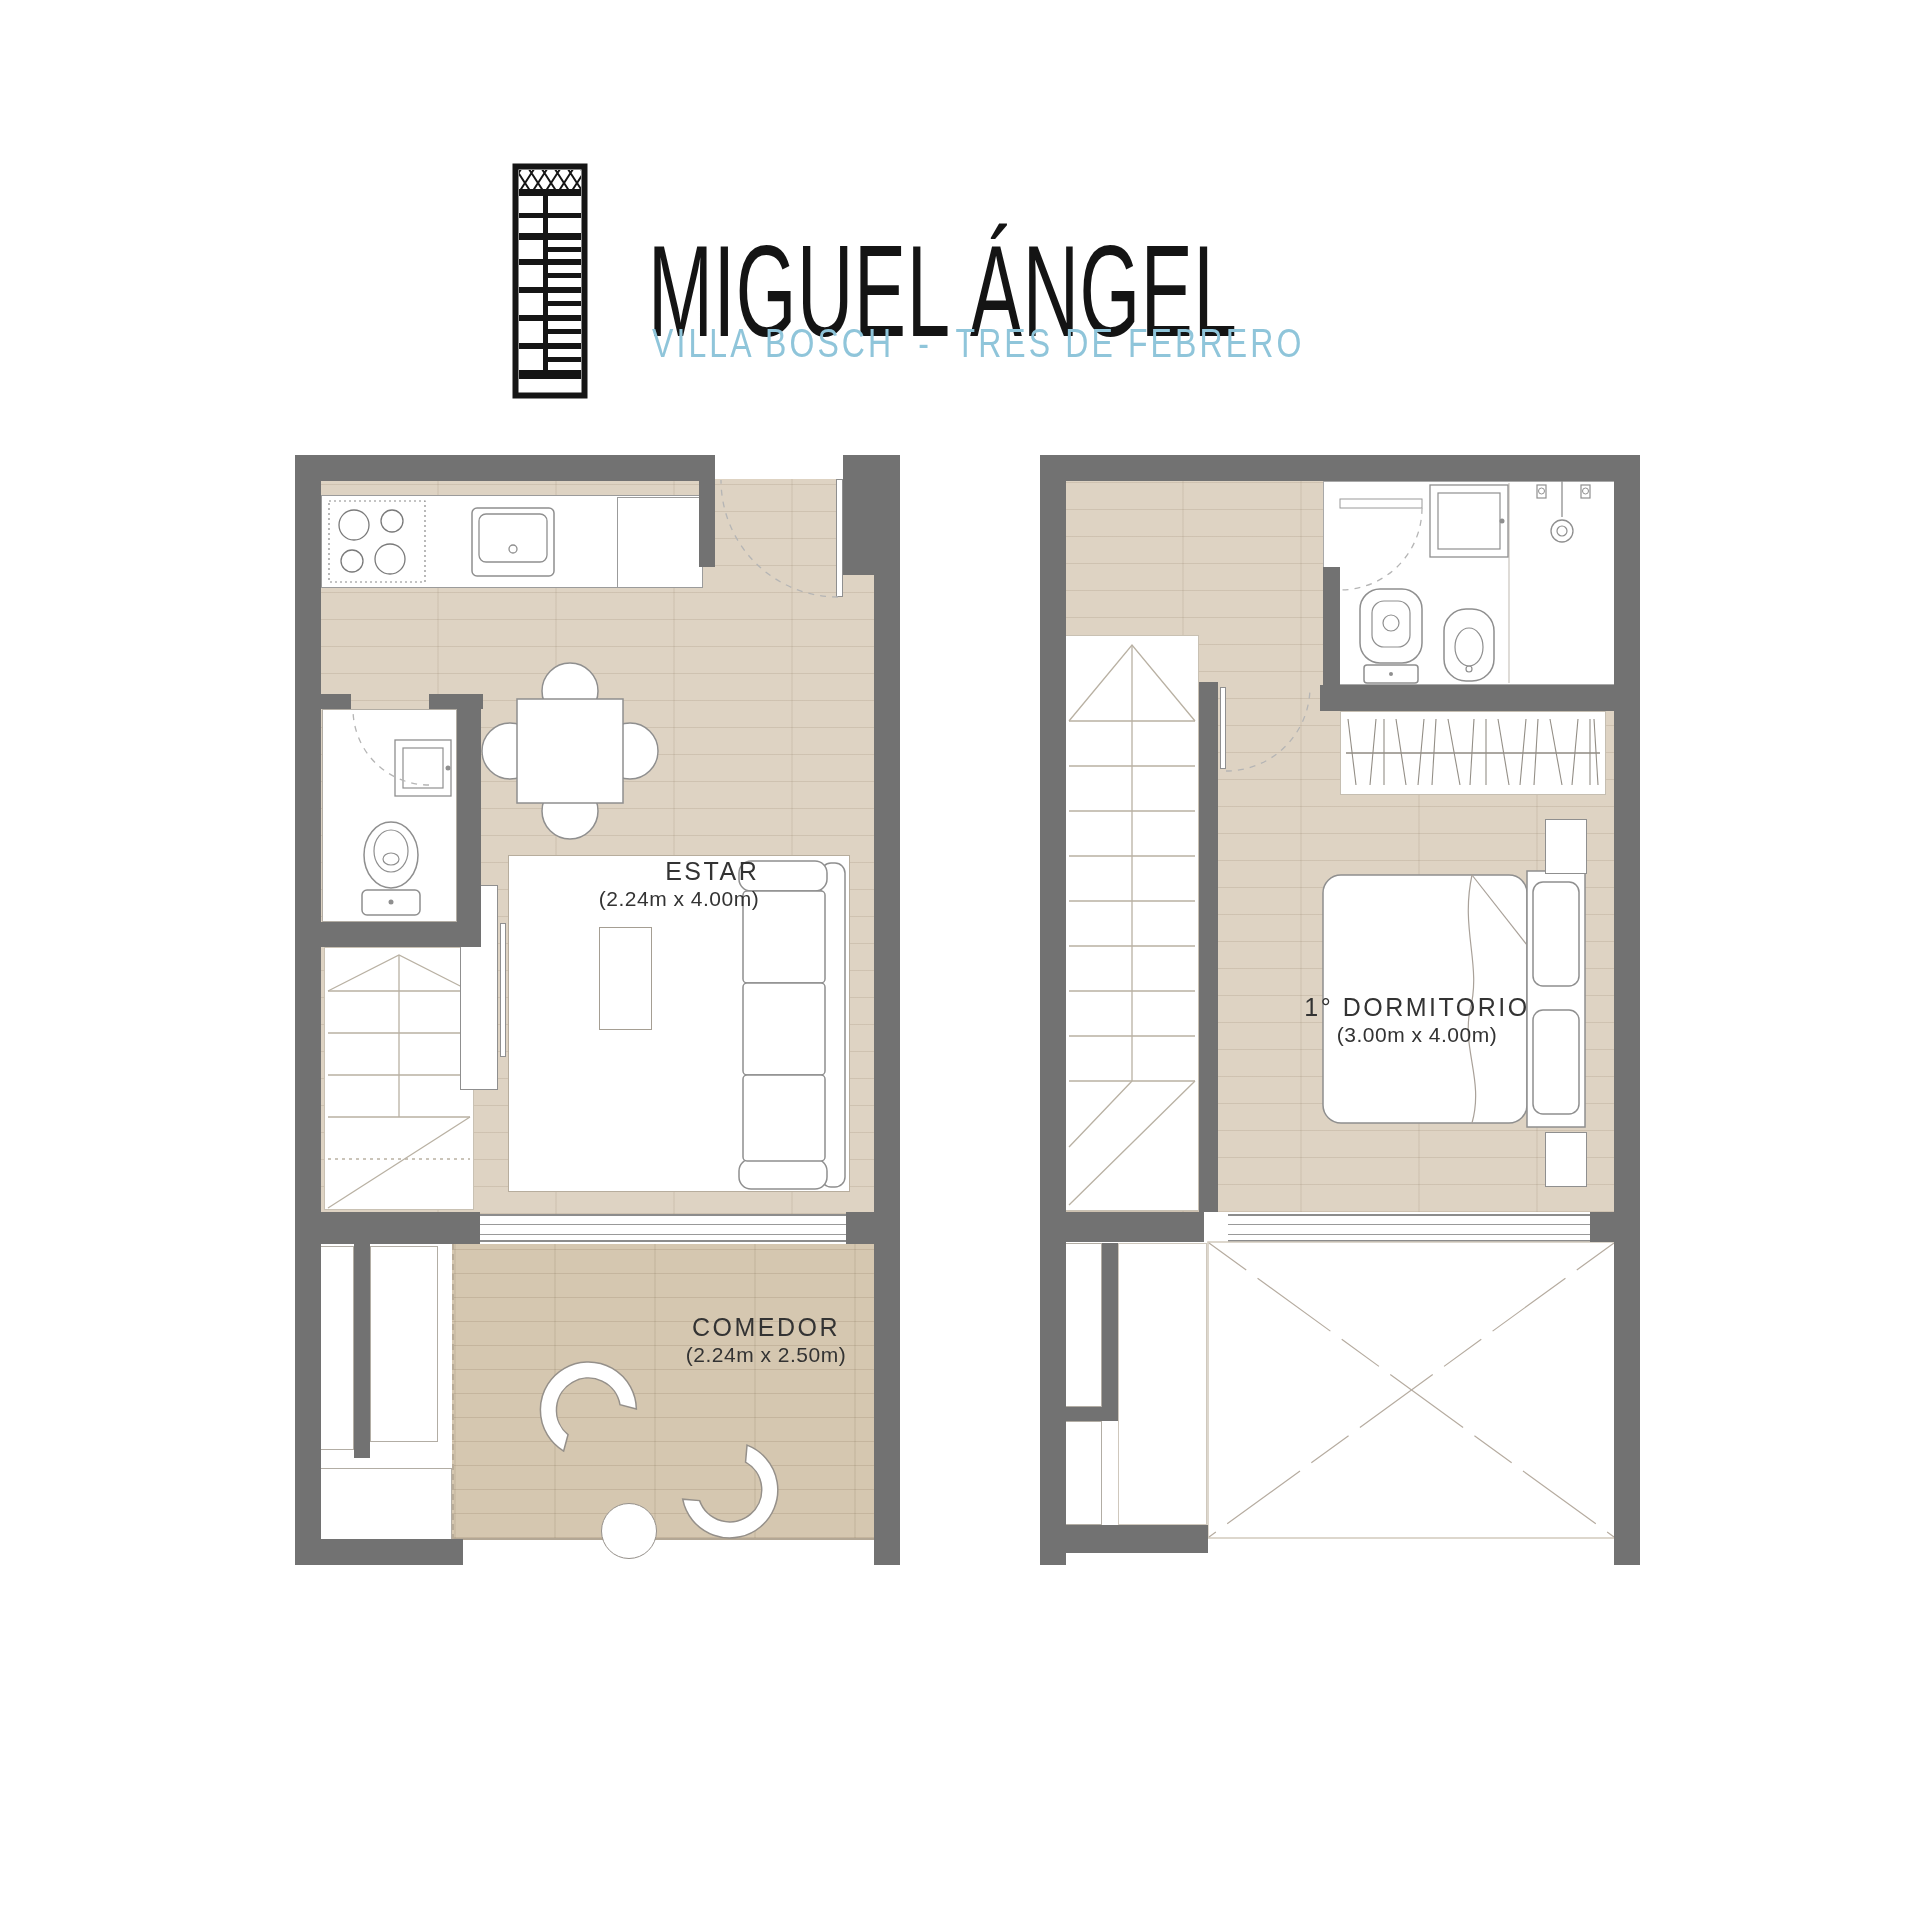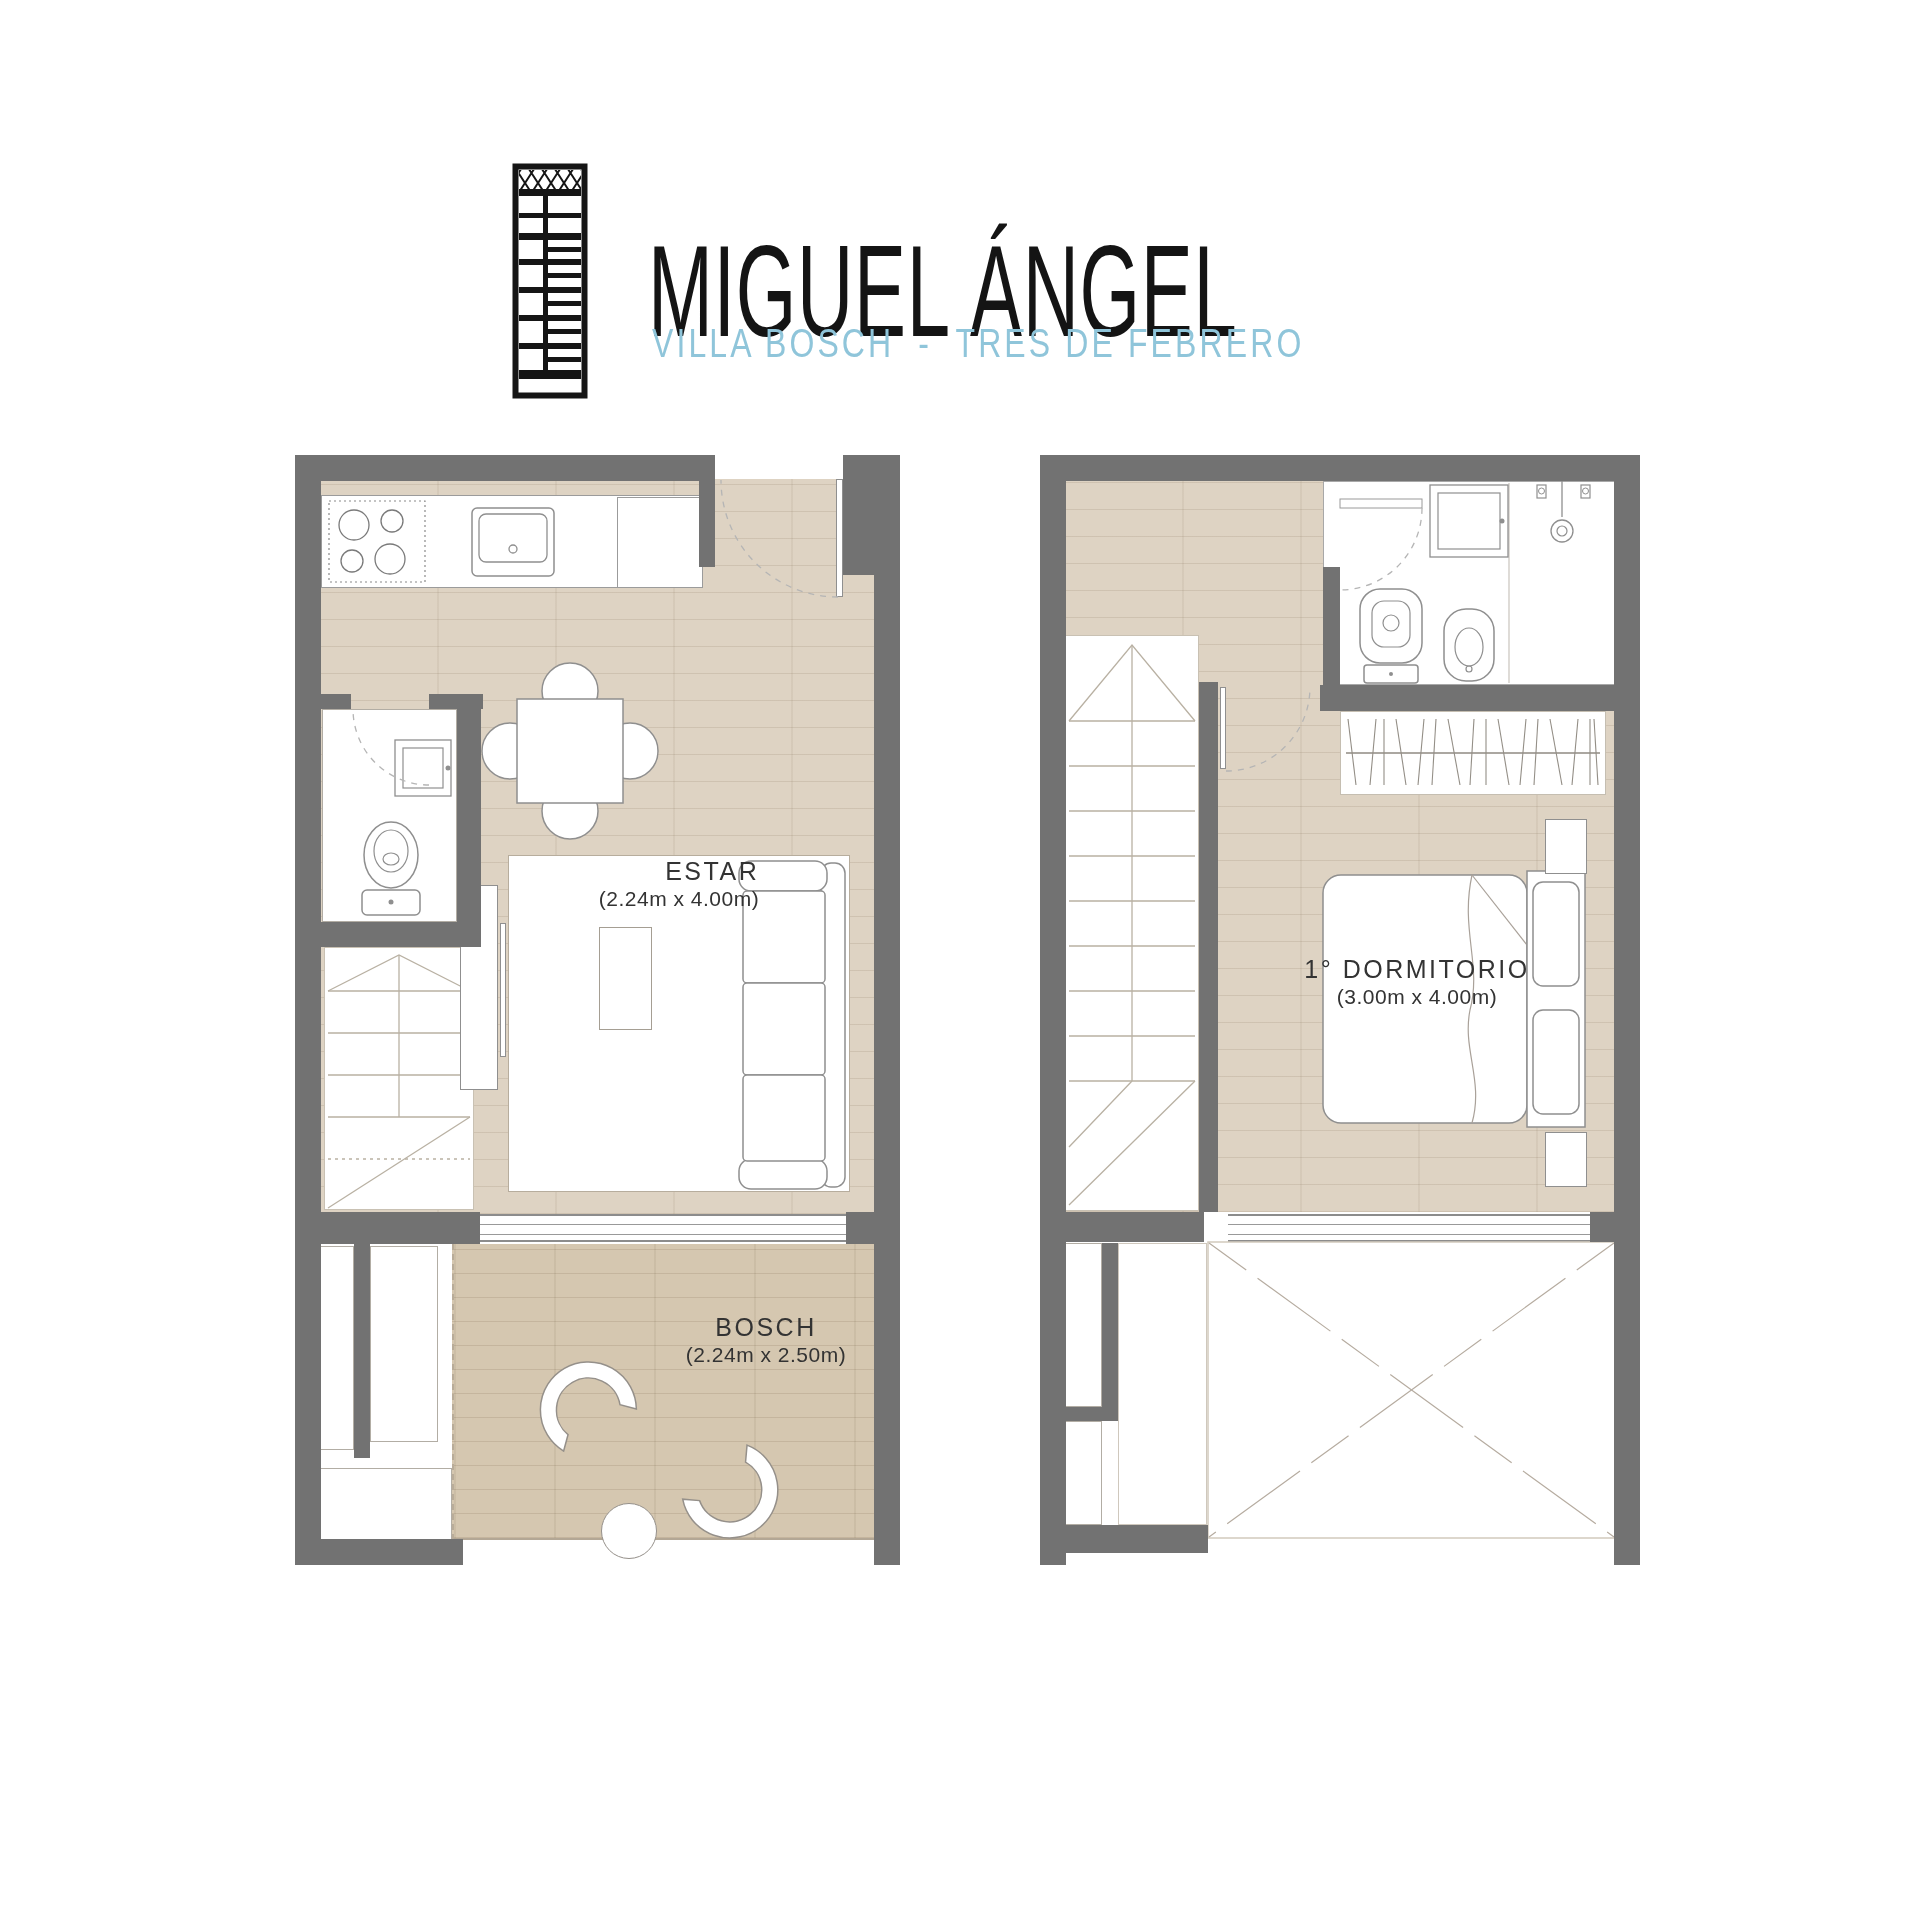--- a/index.html
+++ b/index.html
@@ -167,21 +167,21 @@
     <div class="wall" style="left:26px;top:467px;width:136px;height:25px;"></div>
     <div class="wall" style="left:26px;top:757px;width:159px;height:32px;"></div>
     <div class="wall" style="left:551px;top:757px;width:28px;height:32px;"></div>
     <div class="wall" style="left:0;top:1084px;width:168px;height:26px;"></div>
 
     <div class="room-label" style="left:384px;top:402px;text-align:right;">
       <div class="l1">ESTAR</div>
       <div class="l2">(2.24m x 4.00m)</div>
     </div>
     <div class="room-label" style="left:471px;top:858px;">
-      <div class="l1">BOSCH</div>
+      <div class="l1">COMEDOR</div>
       <div class="l2">(2.24m x 2.50m)</div>
     </div>
   </div>
 
   <div class="abs" id="plan-right" style="left:1040px;top:455px;width:600px;height:1110px;">
 
     <div class="wood" style="left:24px;top:24px;width:552px;height:733px;"></div>
 
     <svg style="left:25px;top:180px;" width="134" height="576" viewBox="0 0 134 576">
       <rect x="0.5" y="0.5" width="133" height="575" fill="#fff" stroke="#c9c1b3" stroke-width="1"></rect>
@@ -280,19 +280,19 @@
     <div class="wall" style="left:0;top:0;width:600px;height:26px;"></div>
     <div class="wall" style="left:0;top:0;width:26px;height:1110px;"></div>
     <div class="wall" style="left:574px;top:0;width:26px;height:1110px;"></div>
     <div class="wall" style="left:283px;top:112px;width:17px;height:118px;"></div>
     <div class="wall" style="left:280px;top:230px;width:296px;height:26px;"></div>
     <div class="wall" style="left:159px;top:227px;width:19px;height:530px;"></div>
     <div class="wall" style="left:24px;top:757px;width:140px;height:30px;"></div>
     <div class="wall" style="left:550px;top:757px;width:26px;height:30px;"></div>
     <div class="wall" style="left:0;top:1070px;width:168px;height:28px;"></div>
 
-    <div class="room-label" style="left:377px;top:500px;text-align:center;">
+    <div class="room-label" style="left:377px;top:538px;text-align:center;">
       <div class="l1">1° DORMITORIO</div>
       <div class="l2">(3.00m x 4.00m)</div>
     </div>
   </div>
 
 </div>
 
 </body></html>

